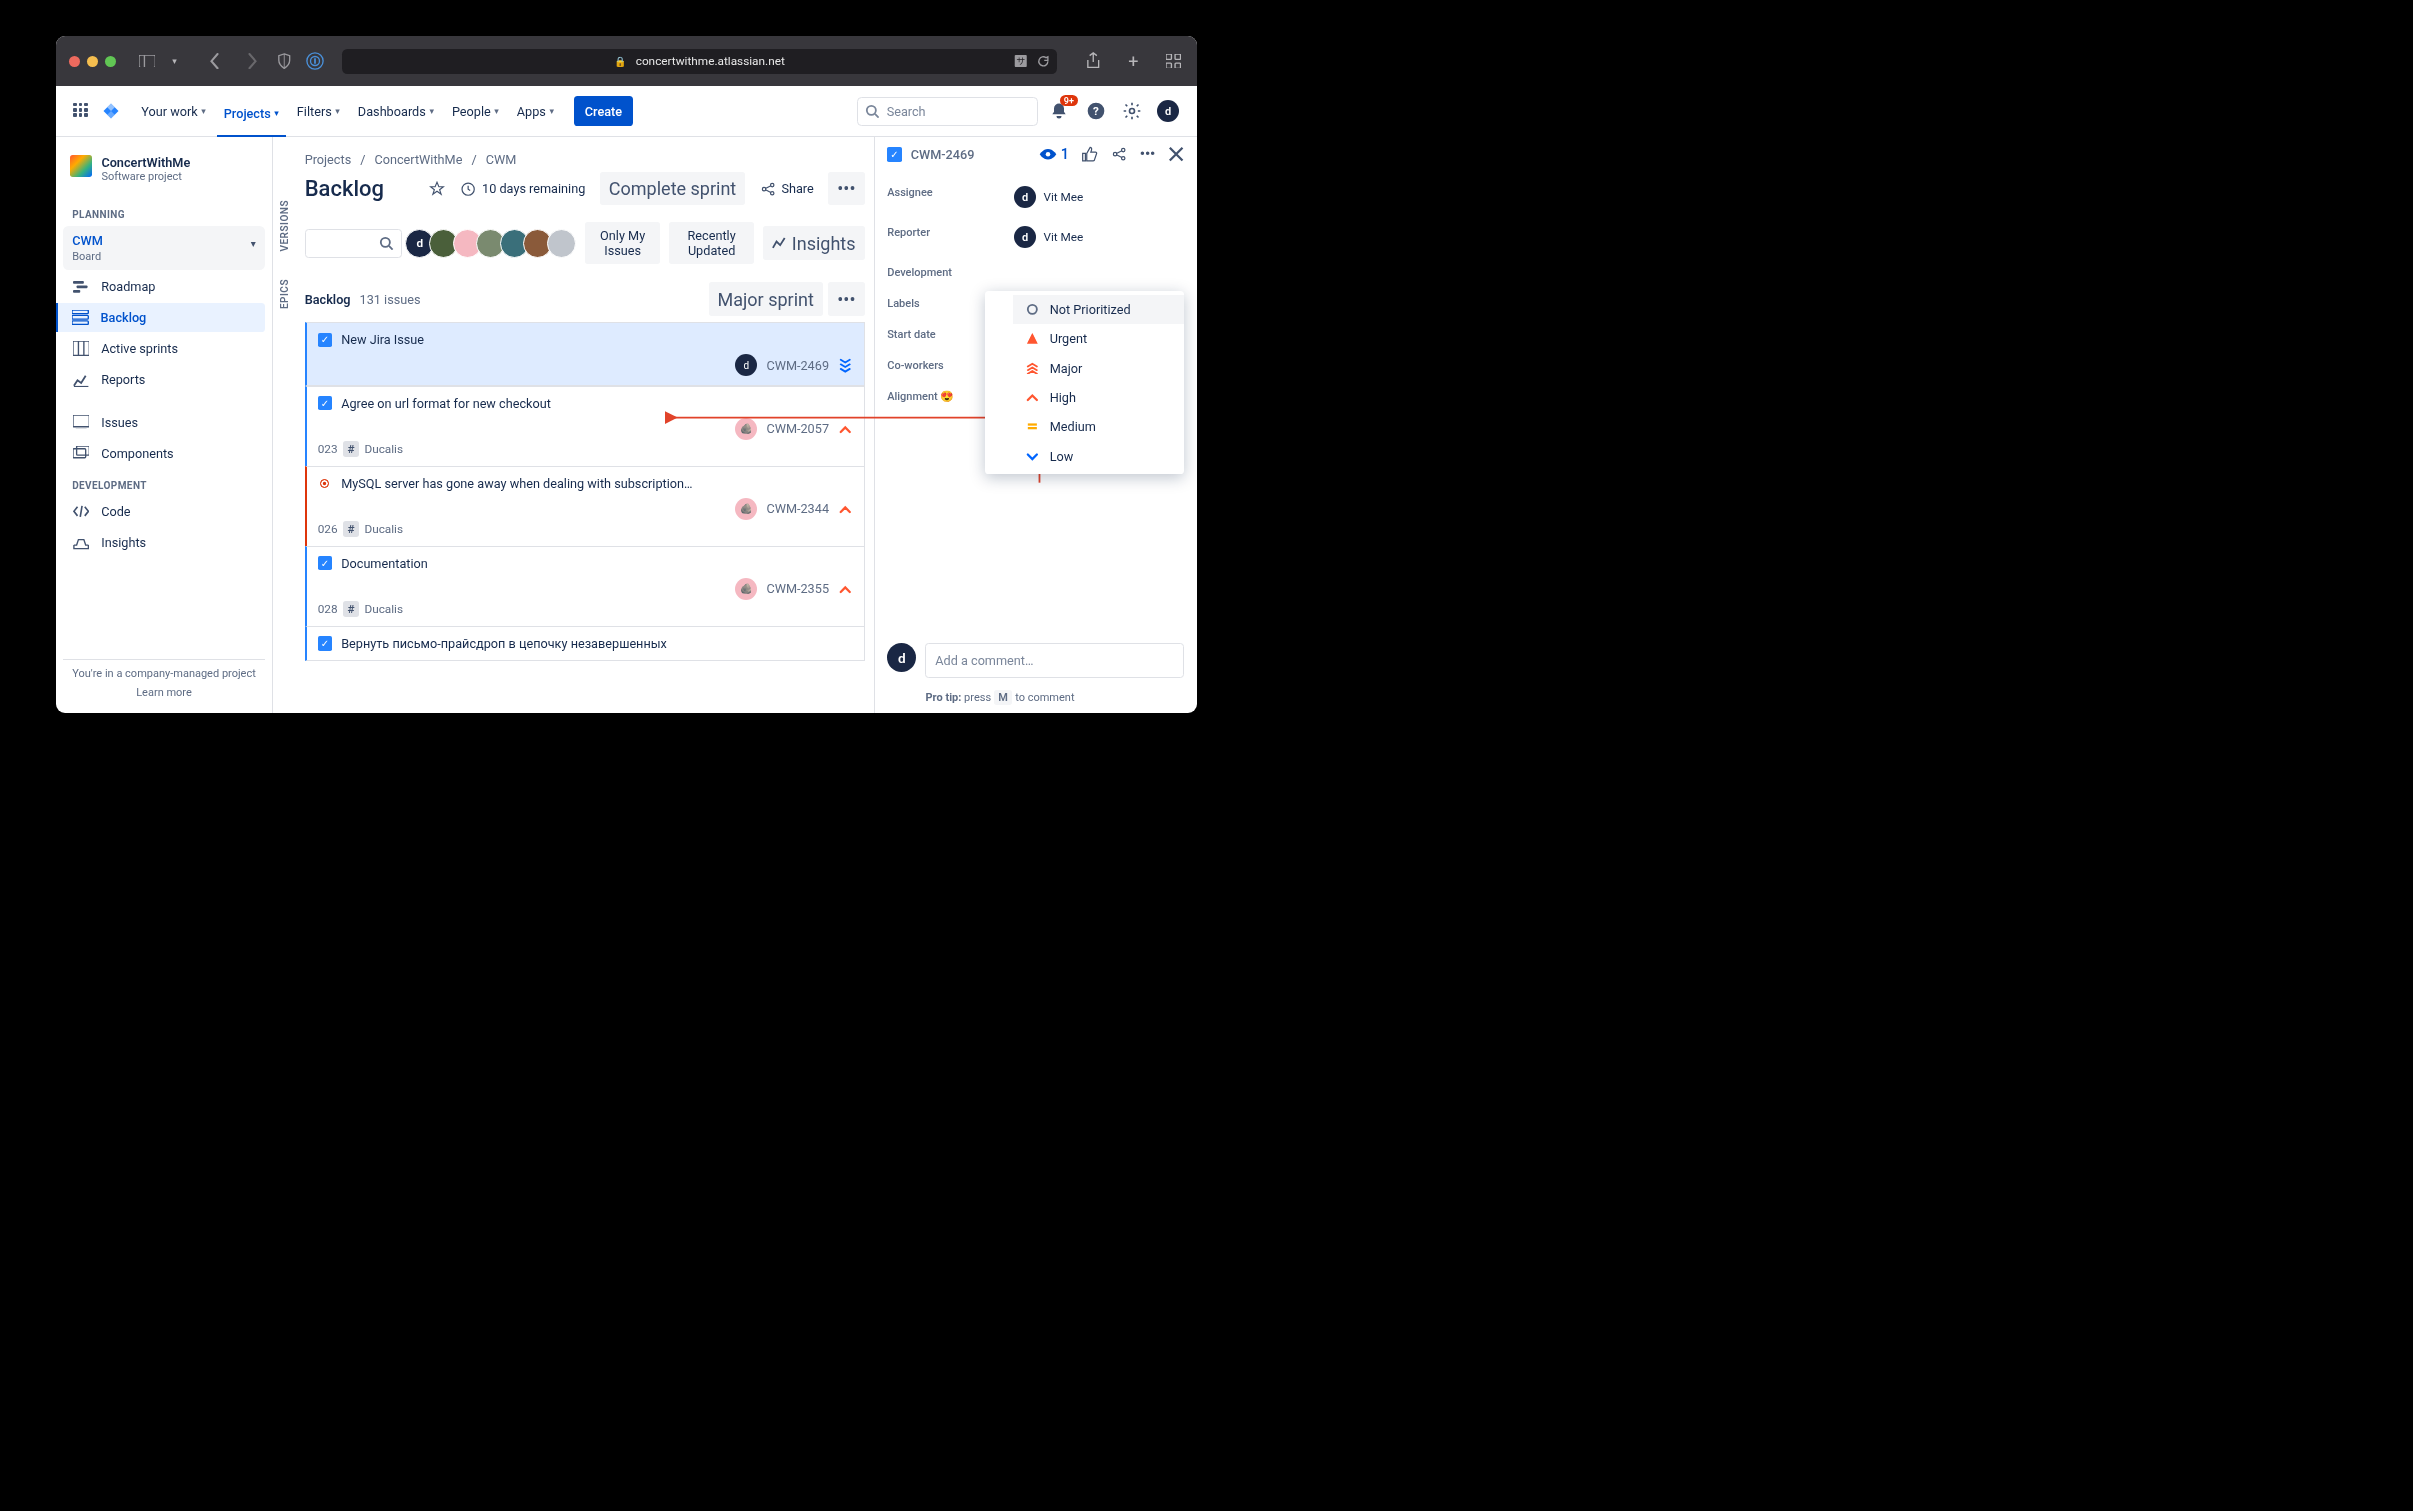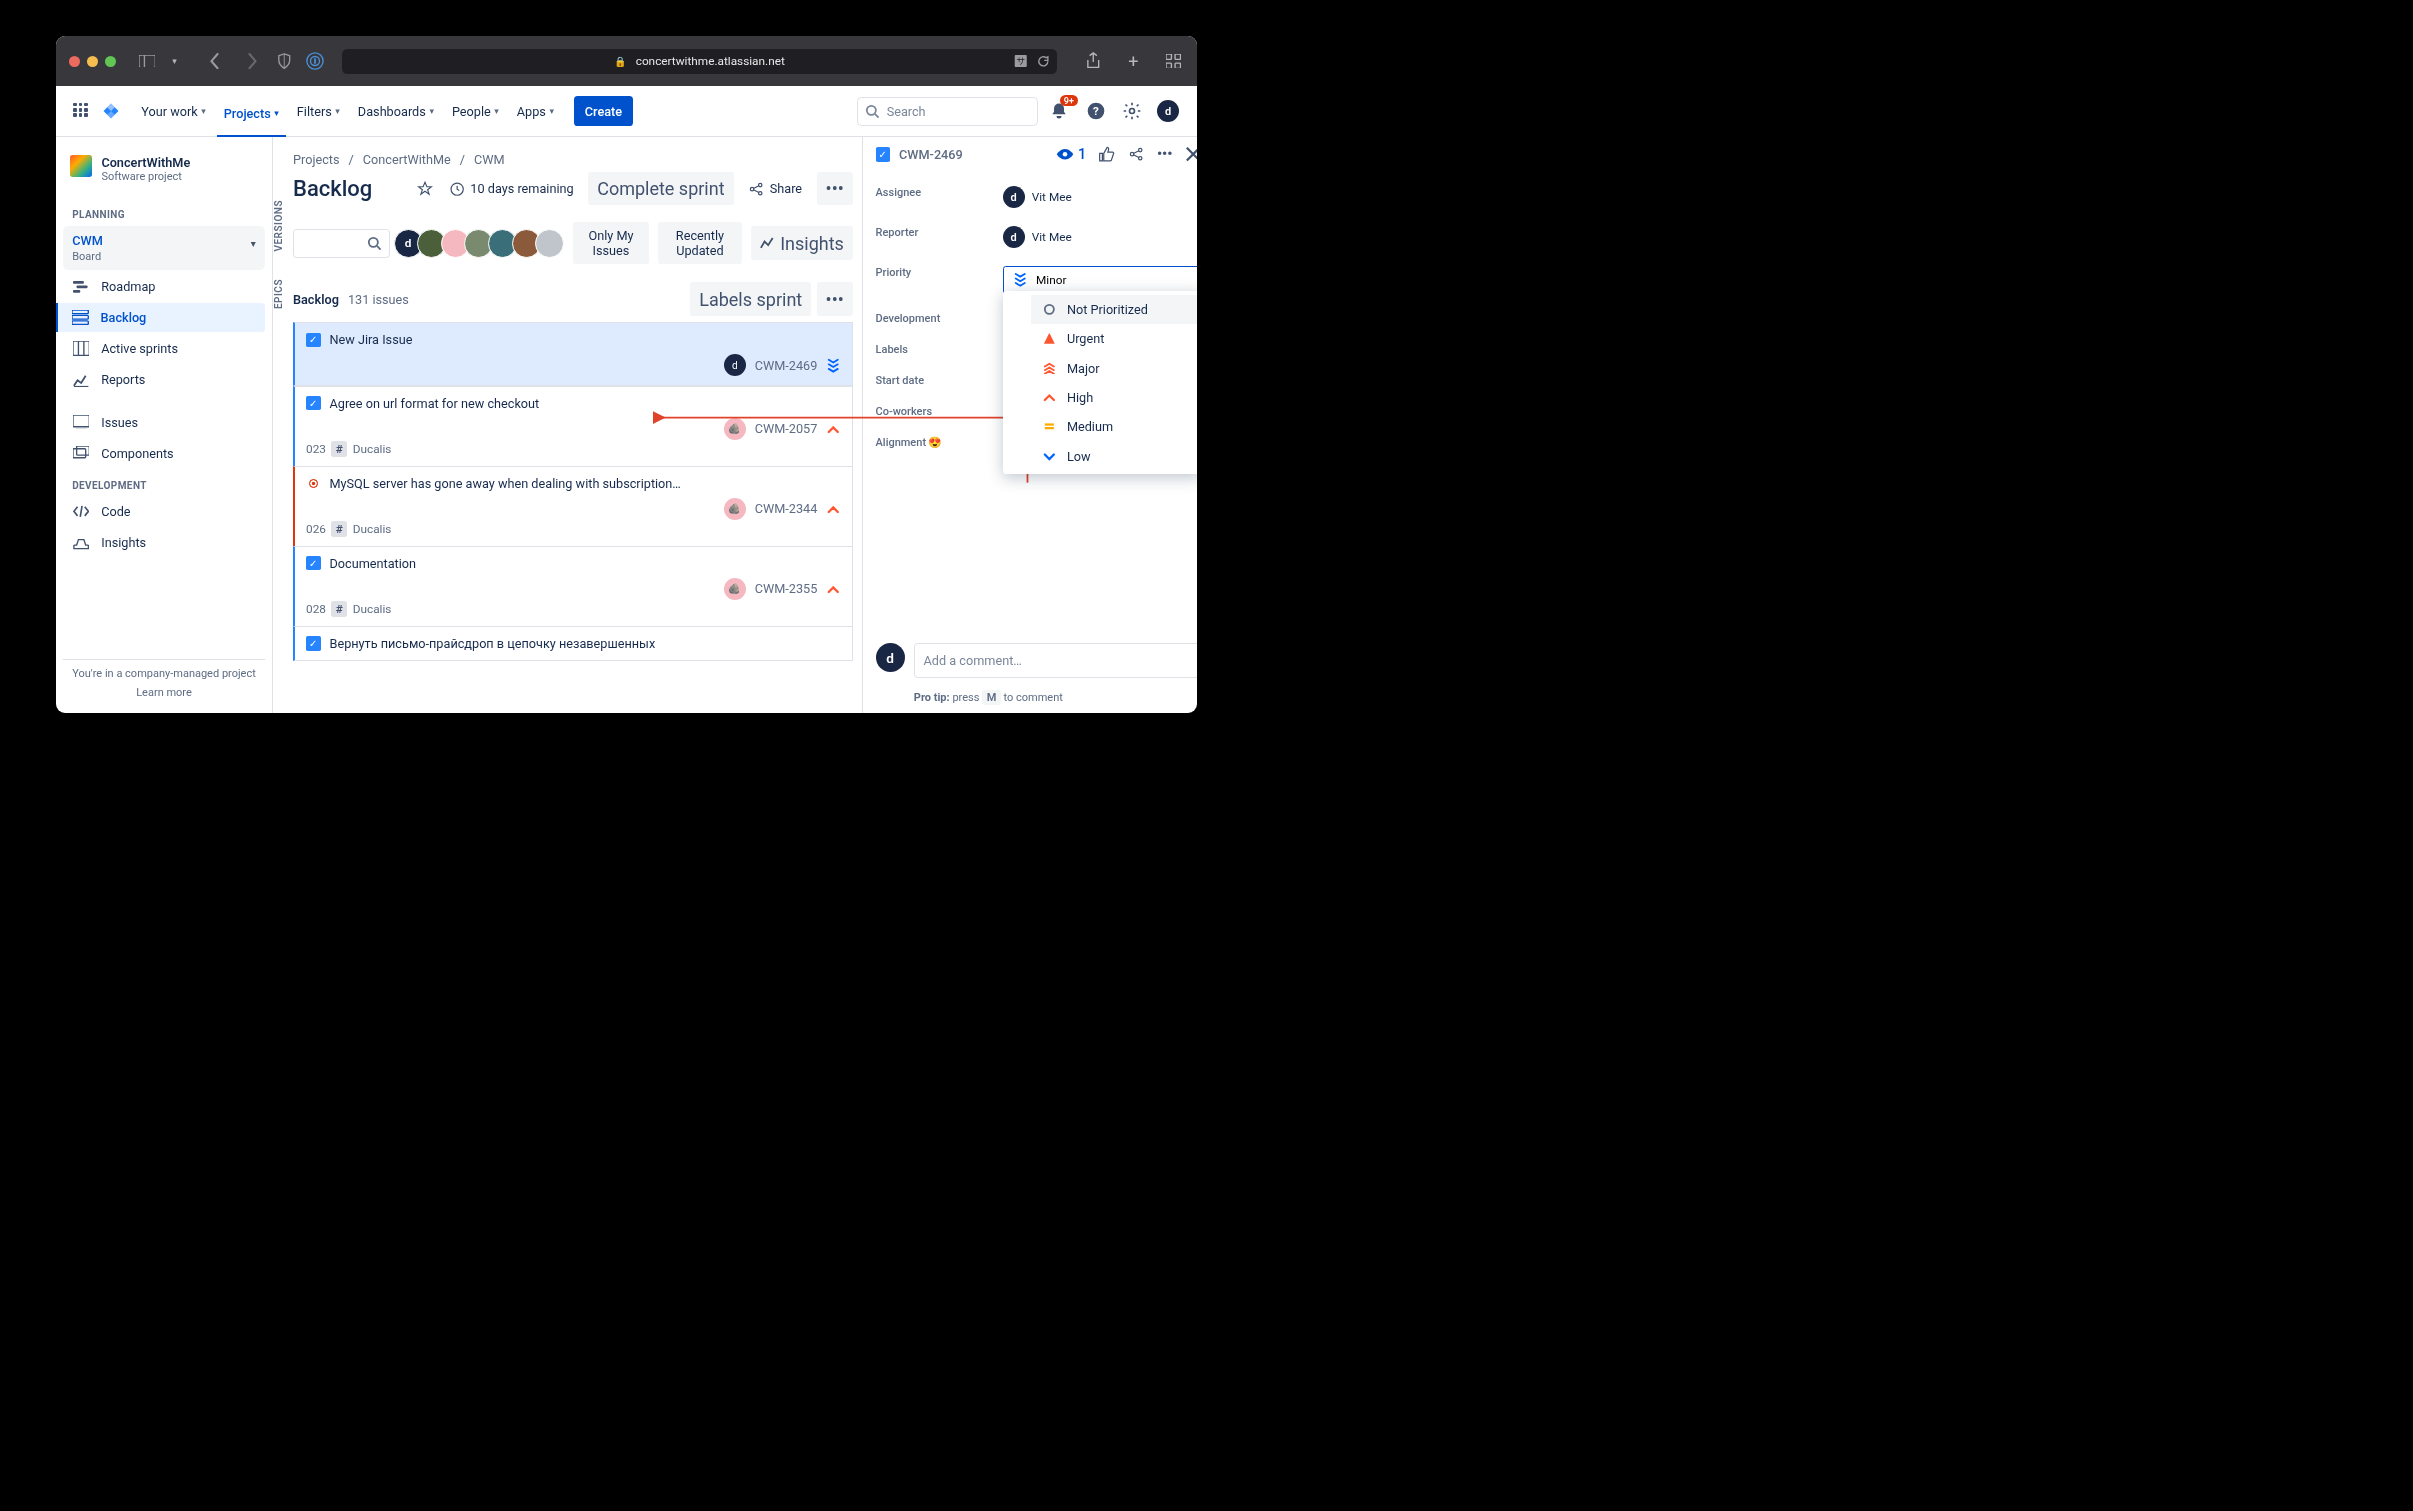--- a/index.html
+++ b/index.html
@@ -425,21 +425,21 @@
                   </svg>
                   <span>Insights</span>
                 </button>
               </div>
           </div>
 
           <div class="backlog-hdr">
             <span class="backlog-title">Backlog</span>
             <span class="issue-count">131 issues</span>
             <div class="backlog-actions">
-              <button class="btn-neutral">Labels sprint</button>
+              <button class="btn-neutral">Major sprint</button>
               <button class="btn-neutral">•••</button>
             </div>
           </div>
 
           <div class="issues" id="issues">
               <div class="issue sel" style="border-left-color: rgb(38, 132, 255);">
                 <div class="issue-top">
                   <span class="task-icon task-blue">✓</span>
                   <span>New Jira Issue</span>
                 </div>
@@ -578,29 +578,20 @@
                 </span>
               </div>
             <div class="field">
                 <span class="fld-label">Reporter</span>
                 <span class="fld-val">
                   <span class="avatar-d">d</span>
                   <span>Vit Mee</span>
                 </span>
               </div>
             <div class="field">
-                <span class="fld-label">Priority</span>
-              <div class="priority-sel">
-                <svg width="14.5" height="14.5" viewBox="0 0 16 16">
-                    <path d="M3 3l5 3 5-3M3 8l5 3 5-3M3 13l5 3 5-3" fill="none" stroke="#0065FF" stroke-width="2" stroke-linecap="round" transform="translate(0,-2)"></path>
-                  </svg>
-                <span>Minor</span>
-              </div>
-            </div>
-            <div class="field">
                 <span class="fld-label">Development</span>
               </div>
             <div class="field">
                 <span class="fld-label">Labels</span>
               </div>
             <div class="field">
                 <span class="fld-label">Start date</span>
               </div>
             <div class="field">
                 <span class="fld-label">Co-workers</span>

